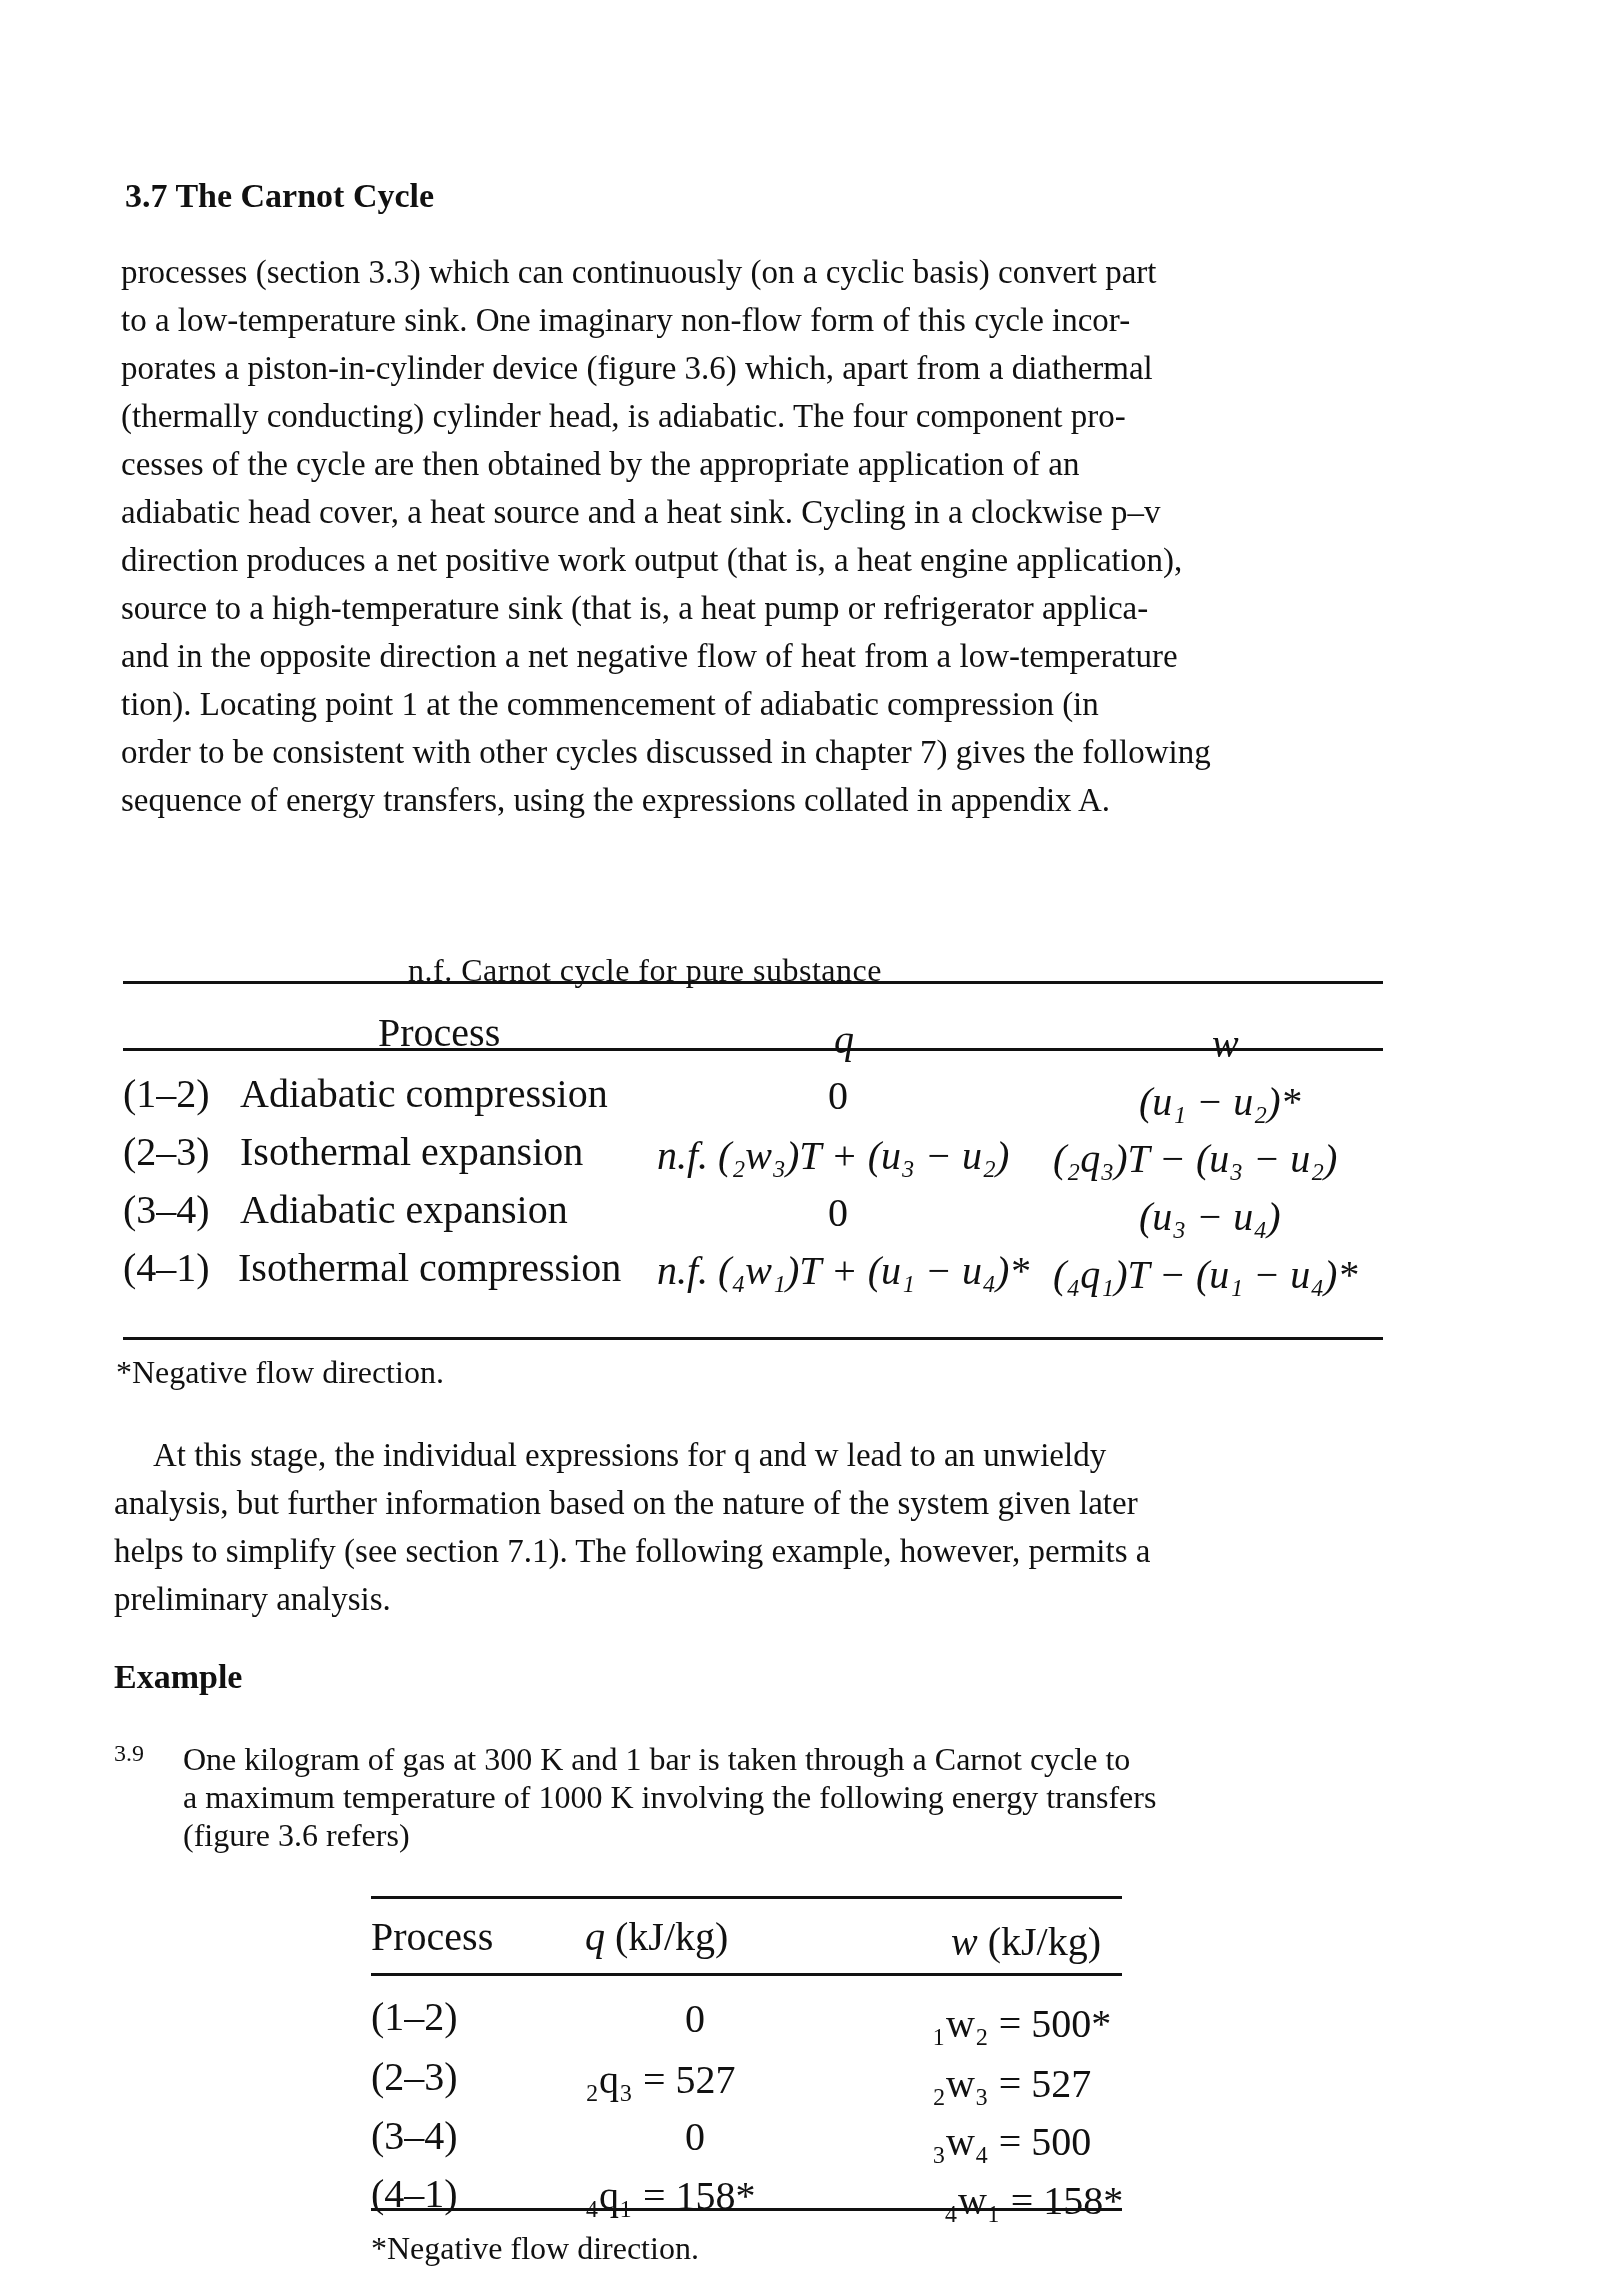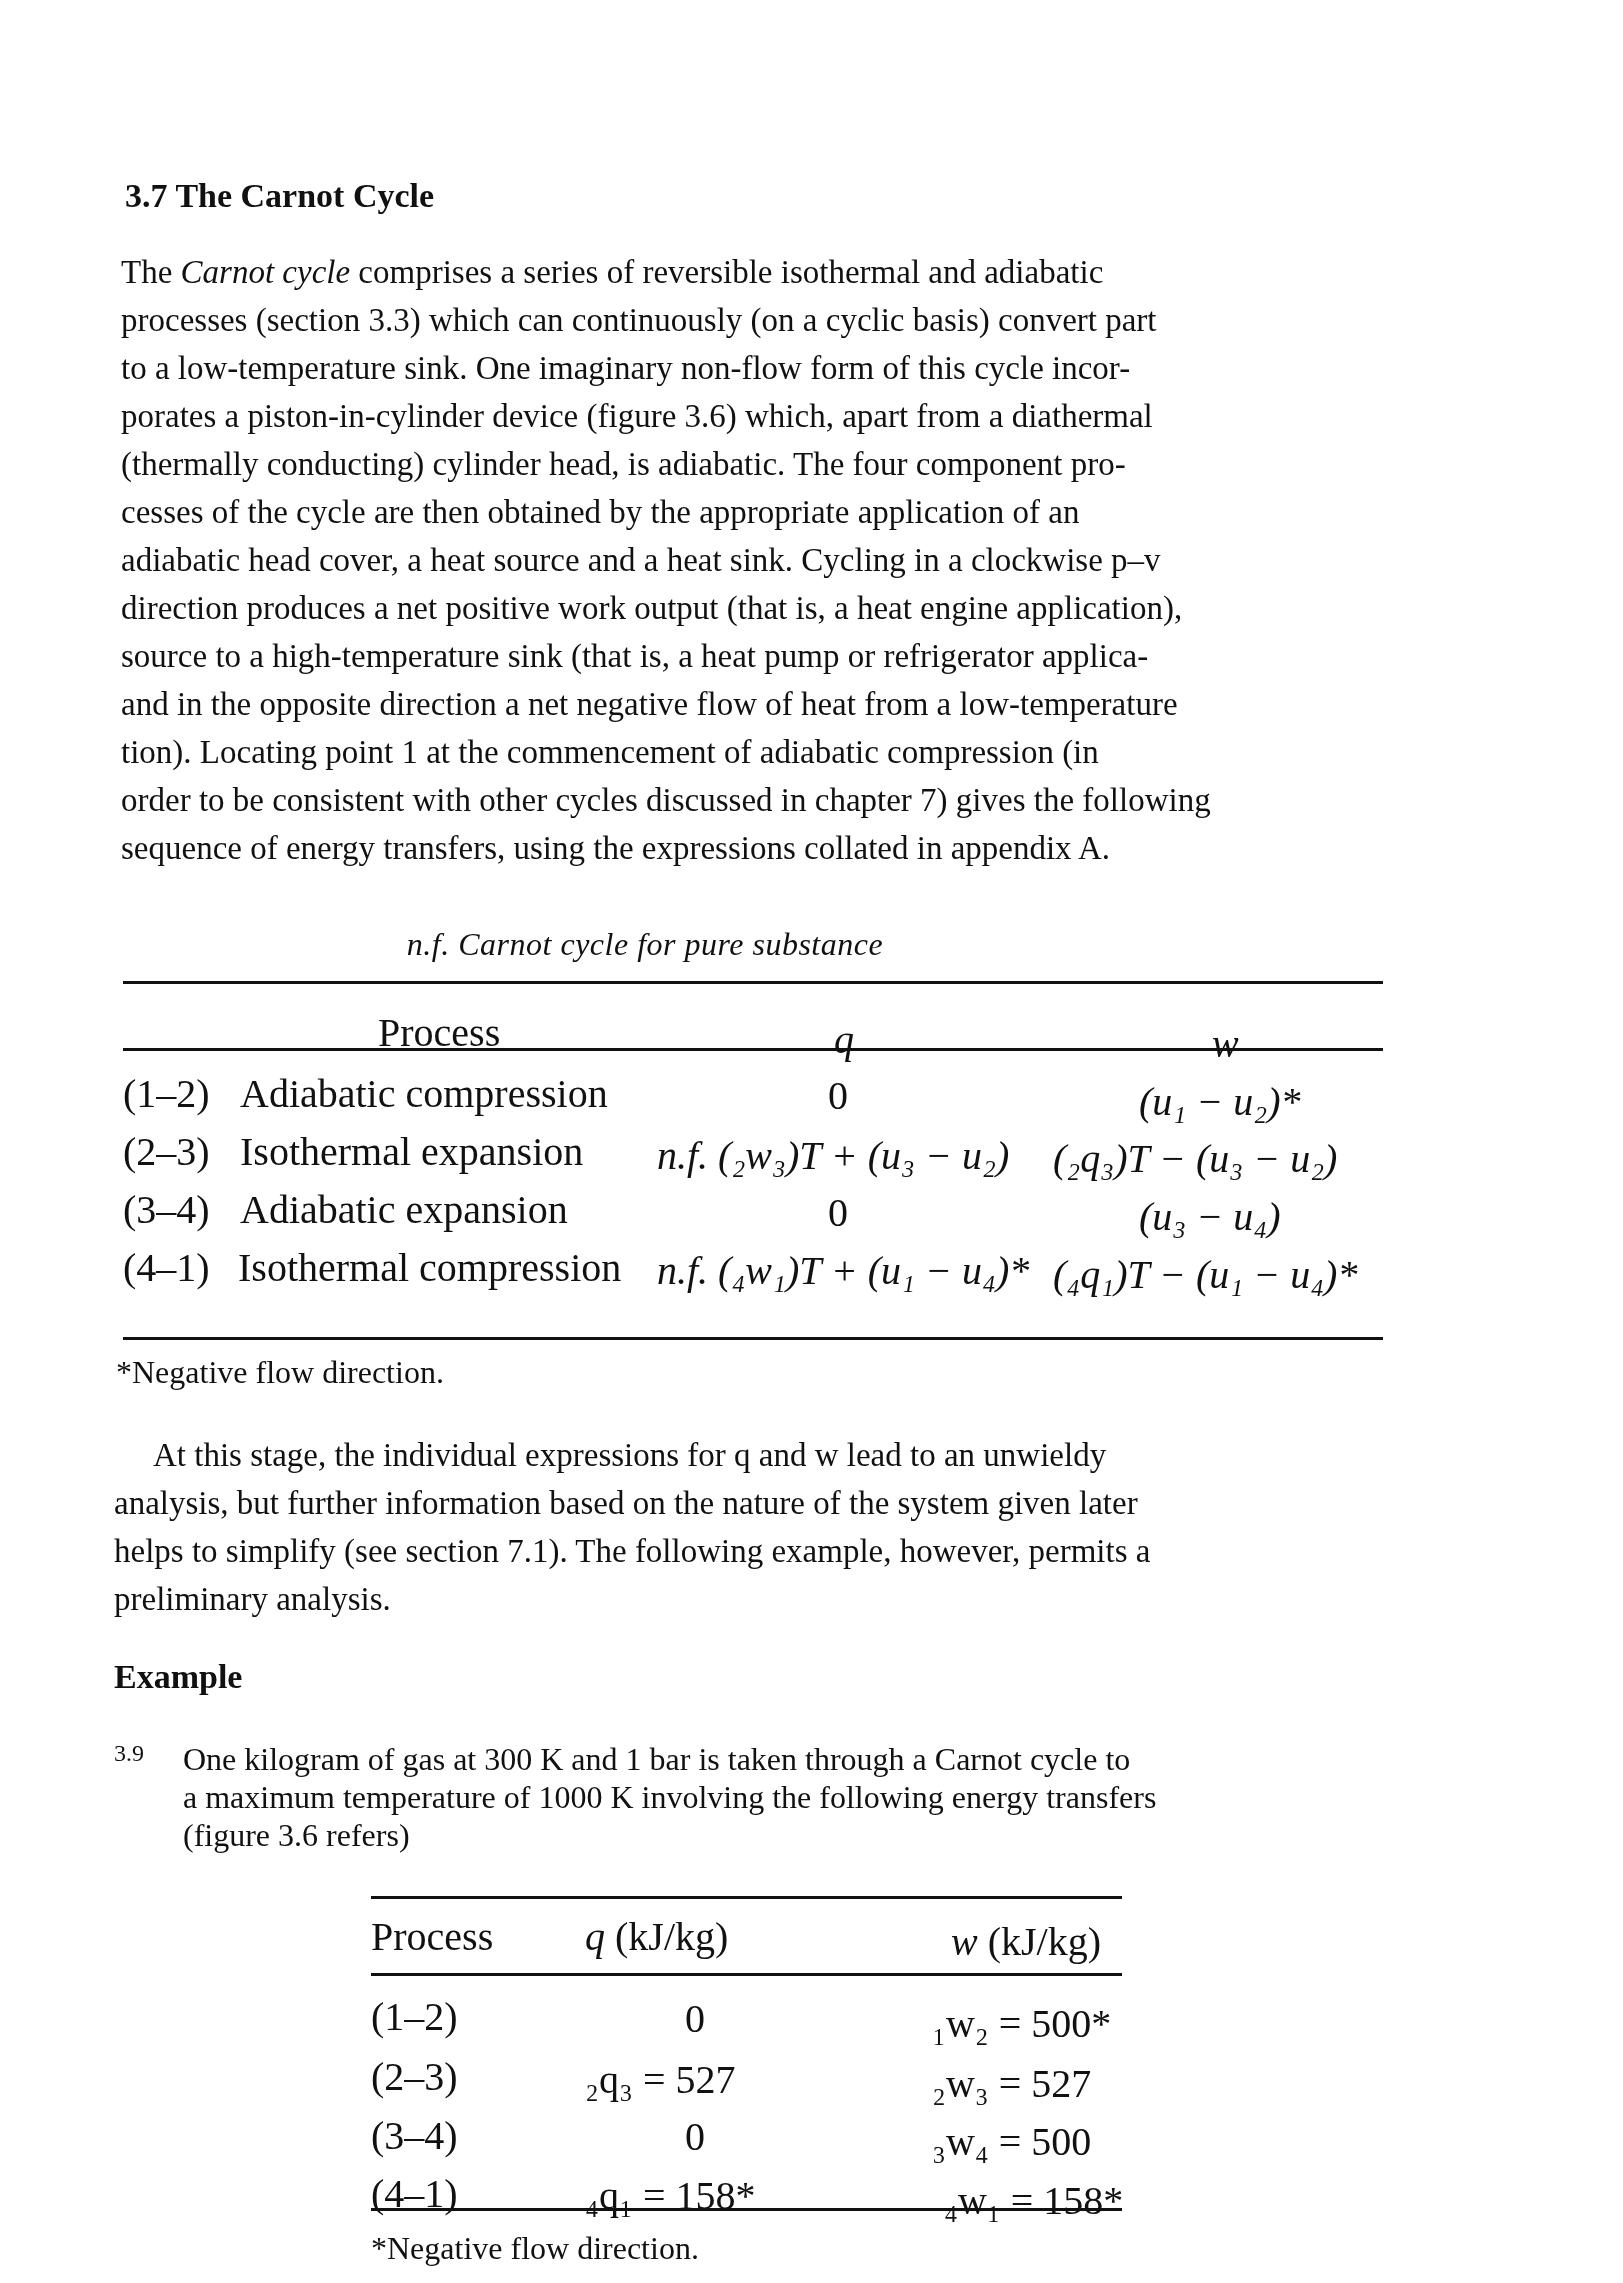--- a/index.html
+++ b/index.html
@@ -2,36 +2,33 @@
 <html style="font-size:15px"><head>
 <meta charset="utf-8">
 <style>
   html, body { margin:0; padding:0; background:#ffffff; }
   body { width:1623px; height:2283px; position:relative; overflow:hidden;
          font-family:"Liberation Serif","DejaVu Serif",serif; color:#111; }
   .abs { position:absolute; white-space:nowrap; }
   .title { left:125px; top:177px; font-size:34px; font-weight:bold; }
   .para { left:121px; font-size:33px; line-height:48px; }
   .para .line { display:block; white-space:nowrap; }
-  .caption { left:0; width:1290px; text-align:center; top:926px; font-size:32px; letter-spacing:0.5px;font-style:italic; }
+  .caption { left:0; width:1290px; text-align:center; top:952px; font-size:32px; letter-spacing:0.5px; }
   .rule { position:absolute; height:2.8px; background:#111; }
   .cell { position:absolute; white-space:nowrap; font-size:40px; }
   .it { font-style:italic; }
   .foot { font-size:32px; }
   .heading { font-size:34px; font-weight:bold; }
 </style>
 </head>
 <body>
 
 <div class="abs title">3.7 The Carnot Cycle</div>
 
 <div class="abs para" style="top:248px;">
-  <span class="line">
-    <span>The </span><span class="it">Carnot cycle</span><span> comprises a series of reversible isothermal and adiabatic</span>
-  </span>
   <span class="line">processes (section 3.3) which can continuously (on a cyclic basis) convert part</span>
   <span class="line">to a low-temperature sink. One imaginary non-flow form of this cycle incor-</span>
   <span class="line">porates a piston-in-cylinder device (figure 3.6) which, apart from a diathermal</span>
   <span class="line">(thermally conducting) cylinder head, is adiabatic. The four component pro-</span>
   <span class="line">cesses of the cycle are then obtained by the appropriate application of an</span>
   <span class="line">adiabatic head cover, a heat source and a heat sink. Cycling in a clockwise p–v</span>
   <span class="line">direction produces a net positive work output (that is, a heat engine application),</span>
   <span class="line">source to a high-temperature sink (that is, a heat pump or refrigerator applica-</span>
   <span class="line">and in the opposite direction a net negative flow of heat from a low-temperature</span>
   <span class="line">tion). Locating point 1 at the commencement of adiabatic compression (in</span>

